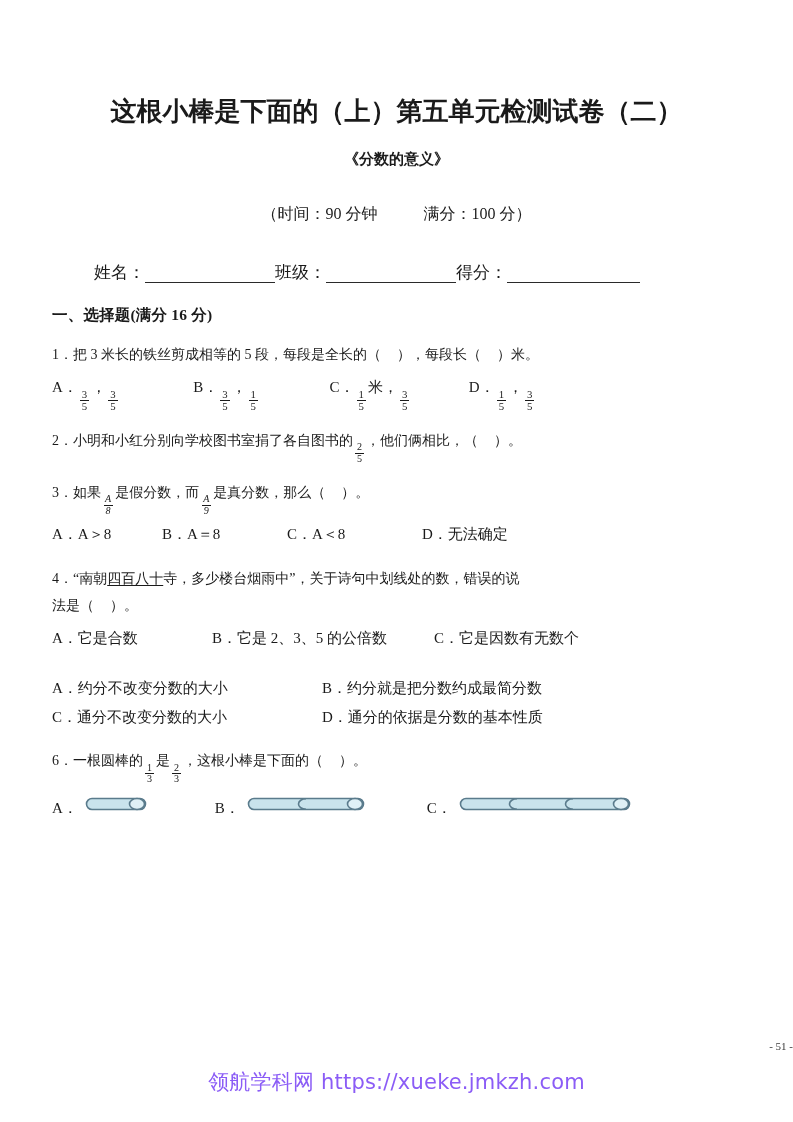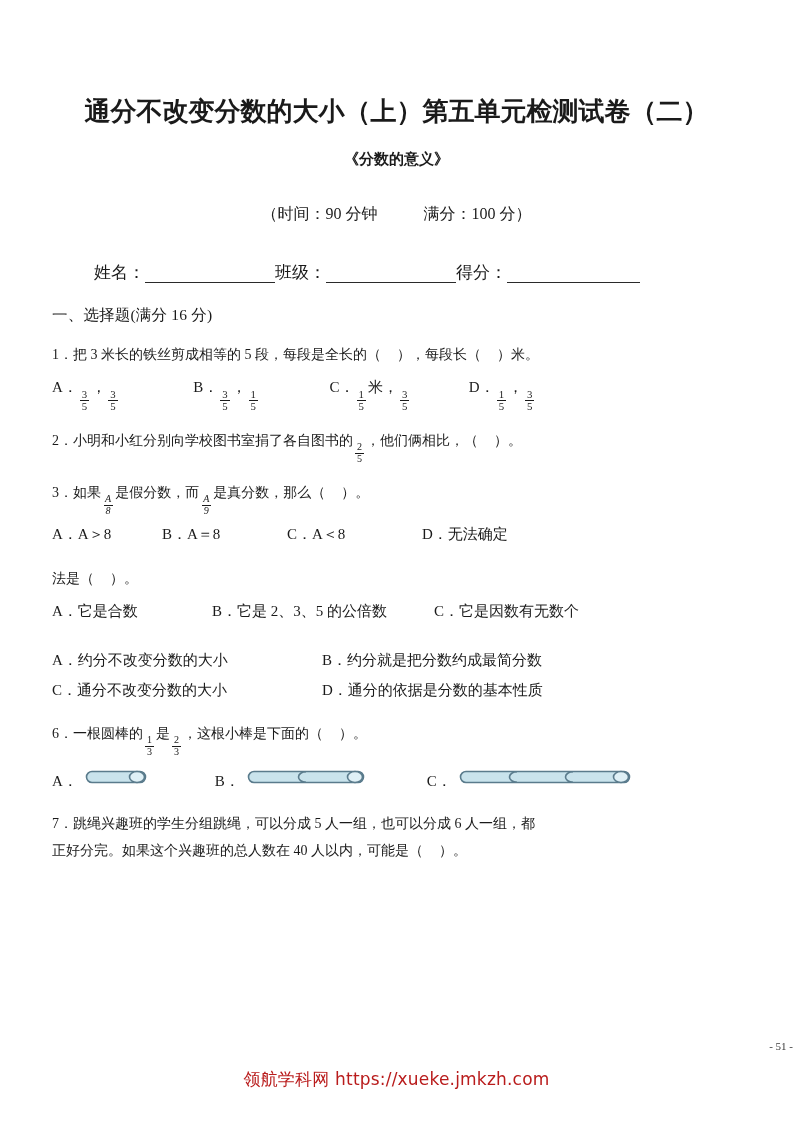--- a/index.html
+++ b/index.html
@@ -65,21 +65,21 @@
     height: 15px;
     min-width: 10px;
   }
   .blank-a { width: 130px; }
   .blank-b { width: 130px; }
   .blank-c { width: 133px; }
 
   
   .section-head {
     font-size: 15.5px;
-    font-weight: normal;
+    font-weight: bold;
     margin: 0;
     padding: 22px 0 0 0;
     letter-spacing: 0.2px;
   }
 
   
   .q {
     padding-top: 15px;
   }
   .q-stem {
@@ -136,32 +136,32 @@
     text-align: right;
     font-size: 11px;
     color: #3a3a3a;
   }
   .watermark {
     position: absolute;
     left: 0;
     right: 0;
     top: 1068px;
     text-align: center;
-    font-size: 17px;
-    color: #b91c1c;
+    font-size: 21px;
+    color: #8b5cf6;
     font-family: "DejaVu Sans", "Liberation Sans", sans-serif;
     letter-spacing: 0.2px;
   }
 </style>
 </head>
 <body>
 
 <div class="page">
 
-  <h1 class="doc-title">通分不改变分数的大小（上）第五单元检测试卷（二）</h1>
+  <h1 class="doc-title">这根小棒是下面的（上）第五单元检测试卷（二）</h1>
   <div class="doc-subtitle">《分数的意义》</div>
 
   <div class="doc-meta">
     <span>（时间：90 分钟</span><span class="gap"></span><span>满分：100 分）</span>
   </div>
 
   <div class="idline">
     <span class="lbl">姓名：</span>
     <span class="blank blank-a"></span>
     <span class="lbl">班级：</span>
@@ -231,20 +231,23 @@
         </span><span>是真分数，那么（</span><span class="paren-blank">&nbsp;&nbsp;&nbsp;&nbsp;</span><span>）。</span>
     </div>
     <div class="q-opts">
       <div class="row">
         <span class="opt" style="width:110px">A．A＞8</span><span class="opt" style="width:125px">B．A＝8</span><span class="opt" style="width:135px">C．A＜8</span><span class="opt">D．无法确定</span>
       </div>
     </div>
   </div>
 
   <div class="q">
+    <div class="q-stem">
+      <span>4．</span><span>“南朝</span><span class="u">四百八十</span><span>寺，多少楼台烟雨中”，关于诗句中划线处的数，错误的说</span>
+    </div>
     <div class="q-stem">
       <span>法是（</span><span class="paren-blank">&nbsp;&nbsp;&nbsp;&nbsp;</span><span>）。</span>
     </div>
     <div class="q-opts">
       <div class="row">
         <span class="opt" style="width:160px">A．它是合数</span><span class="opt" style="width:222px">B．它是 2、3、5 的公倍数</span><span class="opt">C．它是因数有无数个</span>
       </div>
     </div>
   </div>
 
@@ -298,25 +301,17 @@
             <rect x="1.5" y="3.5" width="169" height="11" rx="5.5" ry="5.5" fill="#c9e3ec" stroke="#5a7b8c" stroke-width="1.6"></rect>
             <path d="M 58 3.7 a 7.5 5.3 0 0 0 0 10.6" fill="none" stroke="#5a7b8c" stroke-width="1.6"></path>
             <path d="M 114 3.7 a 7.5 5.3 0 0 0 0 10.6" fill="none" stroke="#5a7b8c" stroke-width="1.6"></path>
             <ellipse cx="162" cy="9" rx="7.5" ry="5.5" fill="#dff0f6" stroke="#5a7b8c" stroke-width="1.6"></ellipse>
           </svg>
         </span>
       </span>
     </div>
   </div>
 
-  <div class="q">
-    <div class="q-stem">
-      <span>7．</span><span>跳绳兴趣班的学生分组跳绳，可以分成 5 人一组，也可以分成 6 人一组，都</span>
-    </div>
-    <div class="q-stem">
-      <span>正好分完。如果这个兴趣班的总人数在 40 人以内，可能是（</span><span class="paren-blank">&nbsp;&nbsp;&nbsp;&nbsp;</span><span>）。</span>
-    </div>
-  </div>
 
   <div class="footer-page">- 51 -</div>
   <div class="watermark">领航学科网 https://xueke.jmkzh.com</div>
 
 </div>
 
 </body></html>

